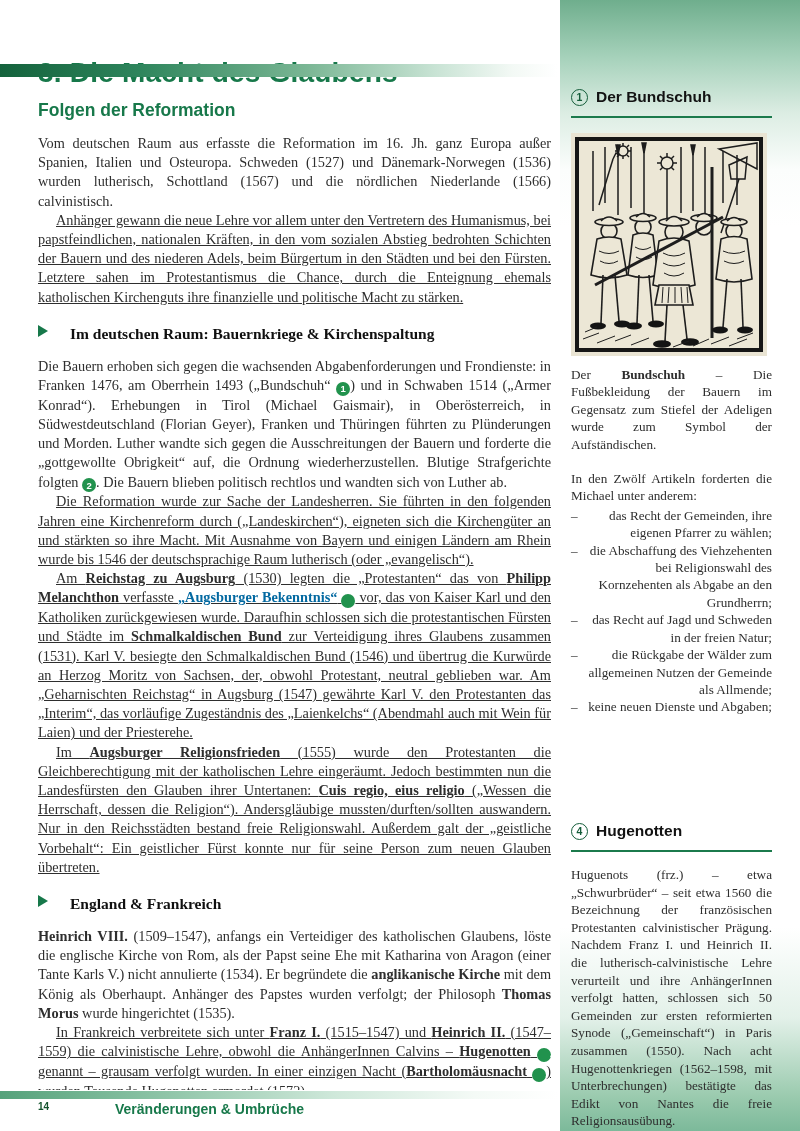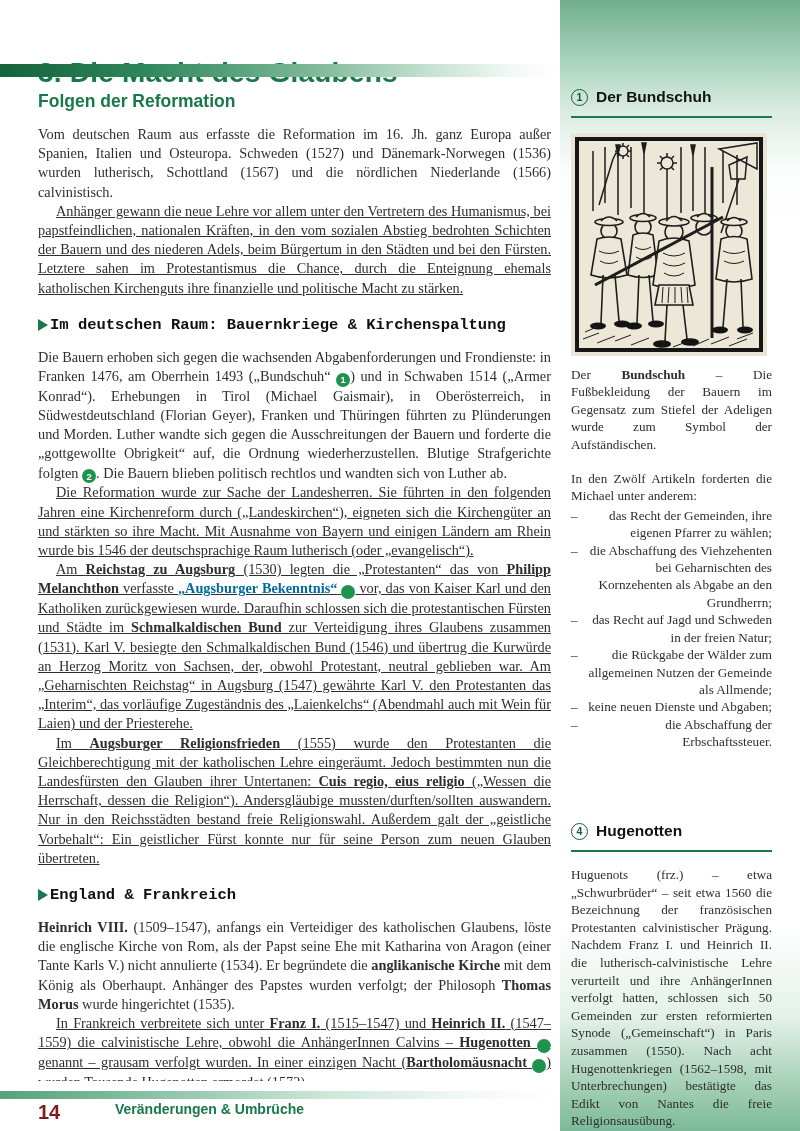--- a/index.html
+++ b/index.html
@@ -11,28 +11,28 @@
       background:linear-gradient(180deg,#6fae8d 0%,#a5d1ba 5%,#dcede3 10%,#fbfdfc 15%,
                  #ffffff 20%,#ffffff 82%,#e3f1e9 90%,#9acaae 97%,#7cb99a 100%);}
 
   
   .title{position:absolute;left:38px;top:38px;font-family:"Liberation Sans",sans-serif;
          font-weight:bold;font-size:28px;color:#17784a;letter-spacing:.2px;}
   .title-bar{position:absolute;left:0;top:64px;width:557px;height:13px;
          background:linear-gradient(90deg,#14623c 0%,#2e855c 25%,#7ab694 55%,#c8e3d4 78%,#f3f9f5 92%,#ffffff 100%);}
 
   
-  .main-col{position:absolute;left:38px;top:91px;width:513px;height:990px;overflow:hidden;}
+  .main-col{position:absolute;left:38px;top:100px;width:513px;height:990px;overflow:hidden;}
   .sec-head{font-family:"Liberation Sans",sans-serif;font-weight:bold;font-size:17.5px;
             color:#17784a;margin:0 0 13px 0;}
   .bp{font-size:14.3px;line-height:19.2px;text-align:justify;margin:0;}
   .bp.ind{text-indent:18px;text-decoration:underline;}
   .b{font-weight:bold;}
   .g{color:#0369a1;}
-  .subhead{display:flex;align-items:center;gap:2px;font-family:Liberation Mono, monospace;
+  .subhead{display:flex;gap:22px;font-family:Liberation Serif, serif;
            font-weight:bold;font-size:15.5px;color:#101010;margin:18px 0 14px 0;}
   .tri{width:0;height:0;border-left:10px solid #17784a;border-top:6.5px solid transparent;
        border-bottom:6.5px solid transparent;flex:none;}
   .badge{display:inline-flex;align-items:center;justify-content:center;width:14px;height:14px;
          border-radius:50%;background:#21924d;color:#fff;font-family:"Liberation Sans",sans-serif;
          font-size:9.5px;font-weight:bold;vertical-align:-2px;line-height:1;}
 
   
   .side-col{position:absolute;left:571px;width:201px;}
   #side1{top:88px;}
@@ -48,21 +48,21 @@
   .side-p{font-size:13.2px;line-height:17.4px;margin:17px 0 0 0;text-align:justify;}
   .dl{list-style:none;margin:2px 0 0 0;padding:0;font-size:13.2px;line-height:17.4px;}
   .dl li{position:relative;padding-left:14px;text-align:right;}
   .dl li::before{content:"–";position:absolute;left:0;}
   .side-text{font-size:13.2px;line-height:17.6px;text-align:justify;margin:14px 0 0 0;}
 
   
   .footer-bar{position:absolute;left:0;top:1091px;width:558px;height:8px;
       background:linear-gradient(90deg,#55a27b 0%,#8fc5a8 30%,#cfe8da 60%,#f4faf6 85%,#ffffff 100%);}
   .page-num{position:absolute;left:38px;top:1101px;font-family:"Liberation Sans",sans-serif;
-            font-weight:bold;font-size:20px;color:#7f1d1d;}
+            font-weight:bold;font-size:10px;color:#14532d;}
   .chapter{position:absolute;left:115px;top:1101px;font-family:"Liberation Sans",sans-serif;
            font-weight:bold;font-size:14px;color:#17784a;text-align:center;}
 </style>
 </head>
 <body>
 
 <div class="page">
 
   <div class="sidebar-bg"></div>
 
@@ -235,25 +235,24 @@
           <line x1="14" y1="199" x2="26" y2="194"></line>
             <line x1="166" y1="206" x2="182" y2="200"></line>
         </g>
       </g>
     </svg>
 
     <p class="caption"><span>Der </span><span class="b">Bundschuh</span><span> – Die Fußbekleidung der Bauern im Gegensatz zum Stiefel der Adeligen wurde zum Symbol der Aufständischen.</span></p>
     <p class="side-p">In den Zwölf Artikeln forderten die Michael unter anderem:</p>
     <ul class="dl">
         <li>das Recht der Gemeinden, ihre eigenen Pfarrer zu wählen;</li>
-        <li>die Abschaffung des Viehzehenten bei Geharnischten des Kornzehenten als Abgabe an den Grundherrn;</li>
+        <li>die Abschaffung des Viehzehenten bei Religionswahl des Kornzehenten als Abgabe an den Grundherrn;</li>
         <li>das Recht auf Jagd und Schweden in der freien Natur;</li>
         <li>die Rückgabe der Wälder zum allgemeinen Nutzen der Gemeinde als Allmende;</li>
         <li>keine neuen Dienste und Abgaben;</li>
-        <li>die Abschaffung der Erbschaftssteuer.</li>
       </ul>
   </div>
 
   <div class="side-col" id="side2">
     <h3 class="side-head">
       <span class="obadge">4</span>
       <span>Hugenotten</span>
     </h3>
     <p class="side-text">Huguenots (frz.) – etwa „Schwurbrüder“ – seit etwa 1560 die Bezeichnung der französischen Protestanten calvinistischer Prägung. Nachdem Franz I. und Heinrich II. die lutherisch-calvinistische Lehre verurteilt und ihre AnhängerInnen verfolgt hatten, schlossen sich 50 Gemeinden zur ersten reformierten Synode („Gemeinschaft“) in Paris zusammen (1550). Nach acht Hugenottenkriegen (1562–1598, mit Unterbrechungen) bestätigte das Edikt von Nantes die freie Religionsausübung.</p>
   </div>

